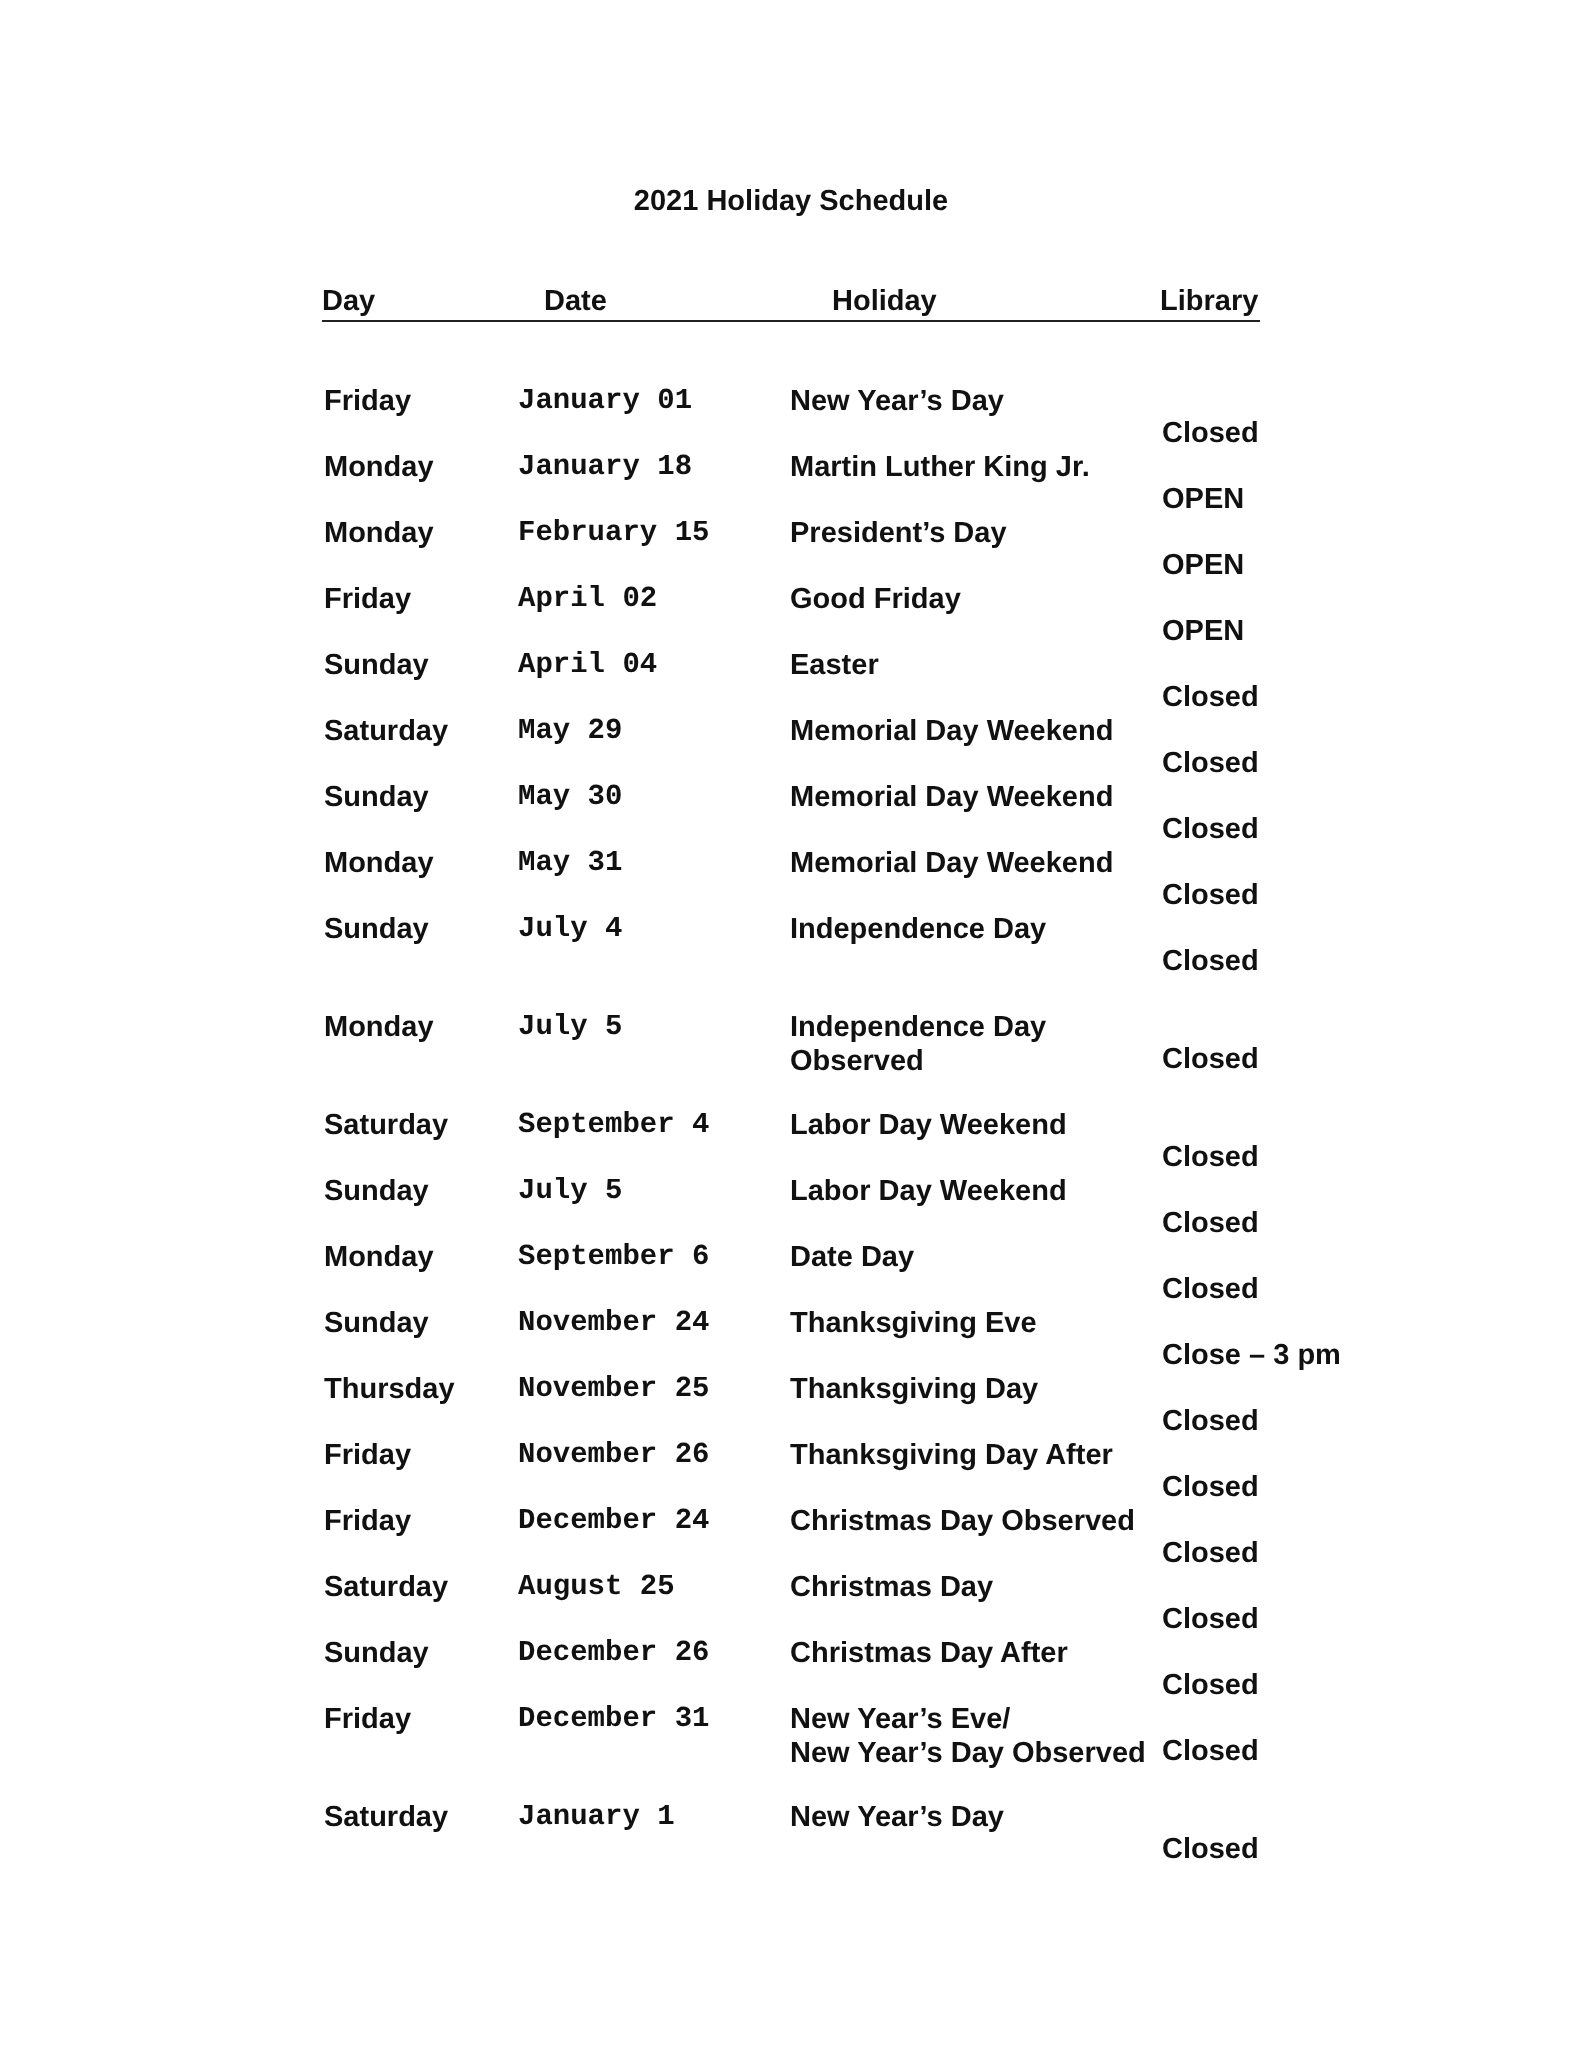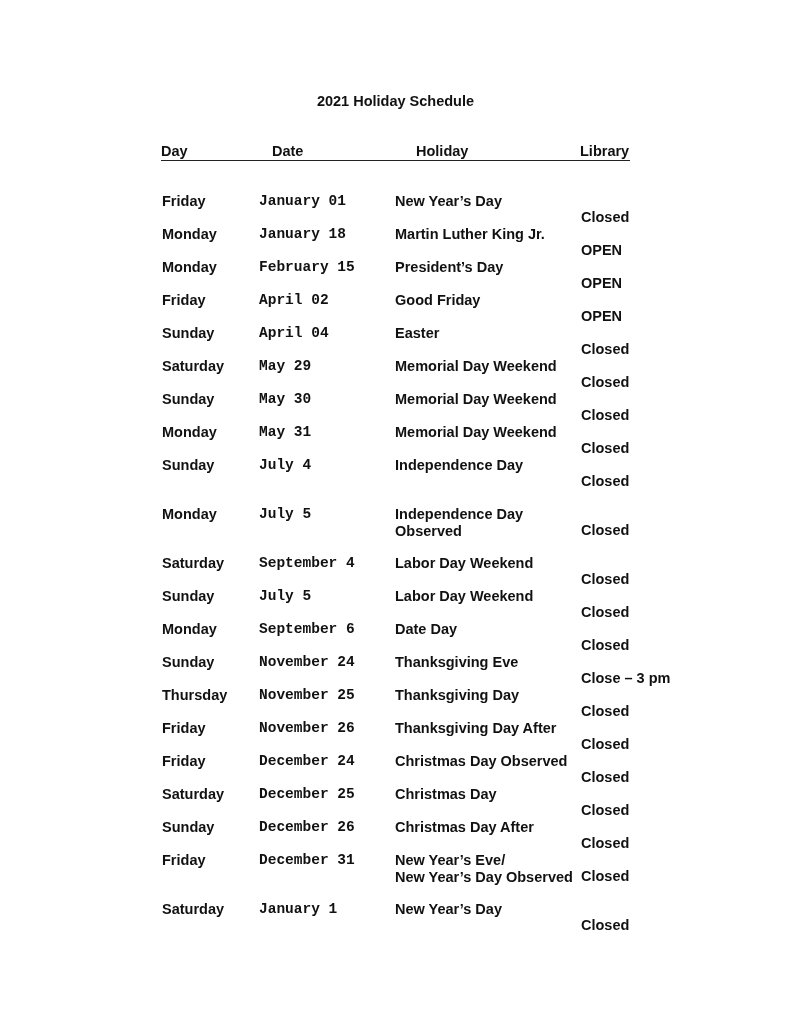--- a/index.html
+++ b/index.html
@@ -126,21 +126,21 @@
       <span class="c-lib">Closed</span>
     </div>
     <div class="row" style="top: 753px;">
       <span class="c-day">Friday</span>
       <span class="c-date">December 24</span>
       <span class="c-holiday">Christmas Day Observed</span>
       <span class="c-lib">Closed</span>
     </div>
     <div class="row" style="top: 786px;">
       <span class="c-day">Saturday</span>
-      <span class="c-date">December 25</span>
+      <span class="c-date">August 25</span>
       <span class="c-holiday">Christmas Day</span>
       <span class="c-lib">Closed</span>
     </div>
     <div class="row" style="top: 819px;">
       <span class="c-day">Sunday</span>
       <span class="c-date">December 26</span>
       <span class="c-holiday">Christmas Day After</span>
       <span class="c-lib">Closed</span>
     </div>
     <div class="row" style="top: 852px;">

